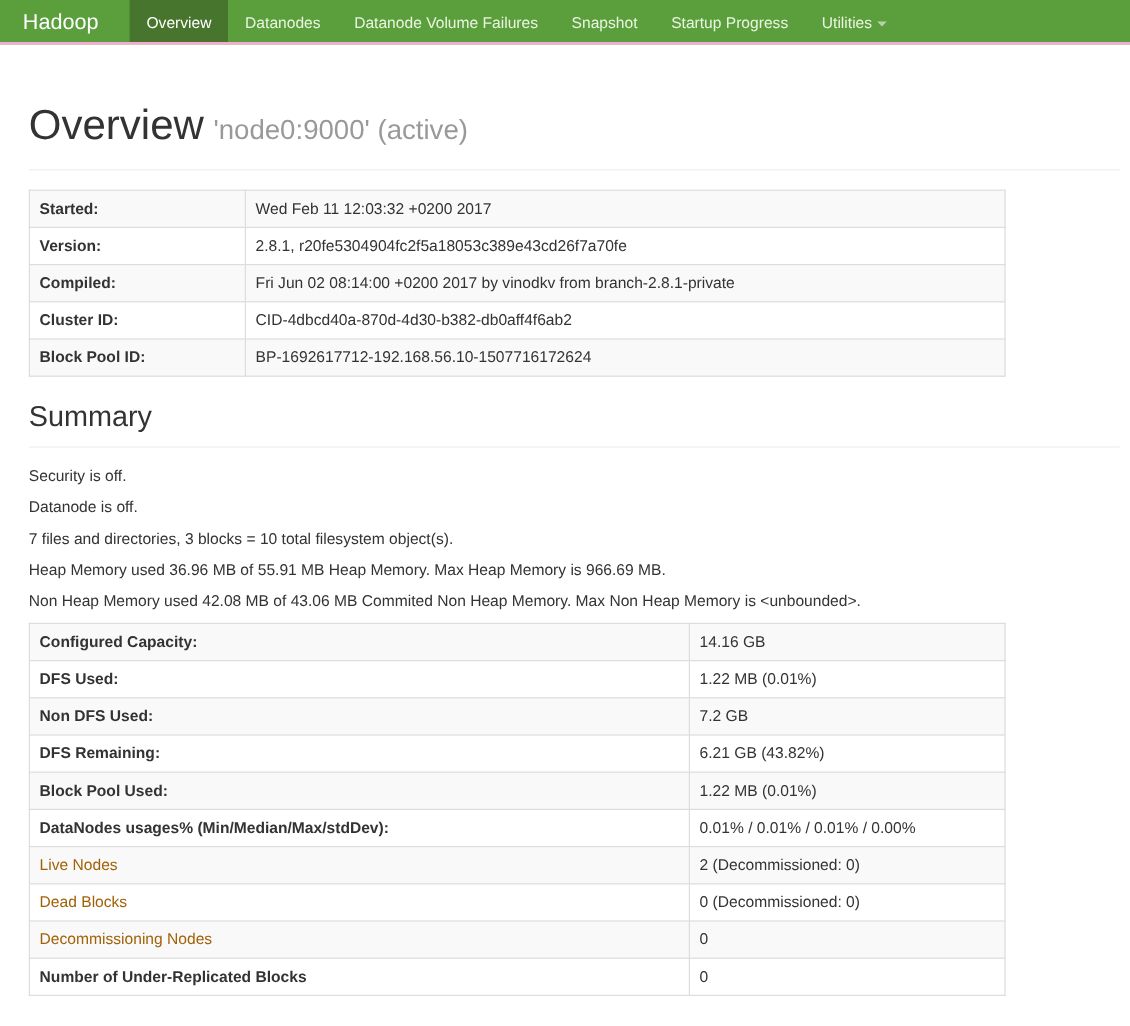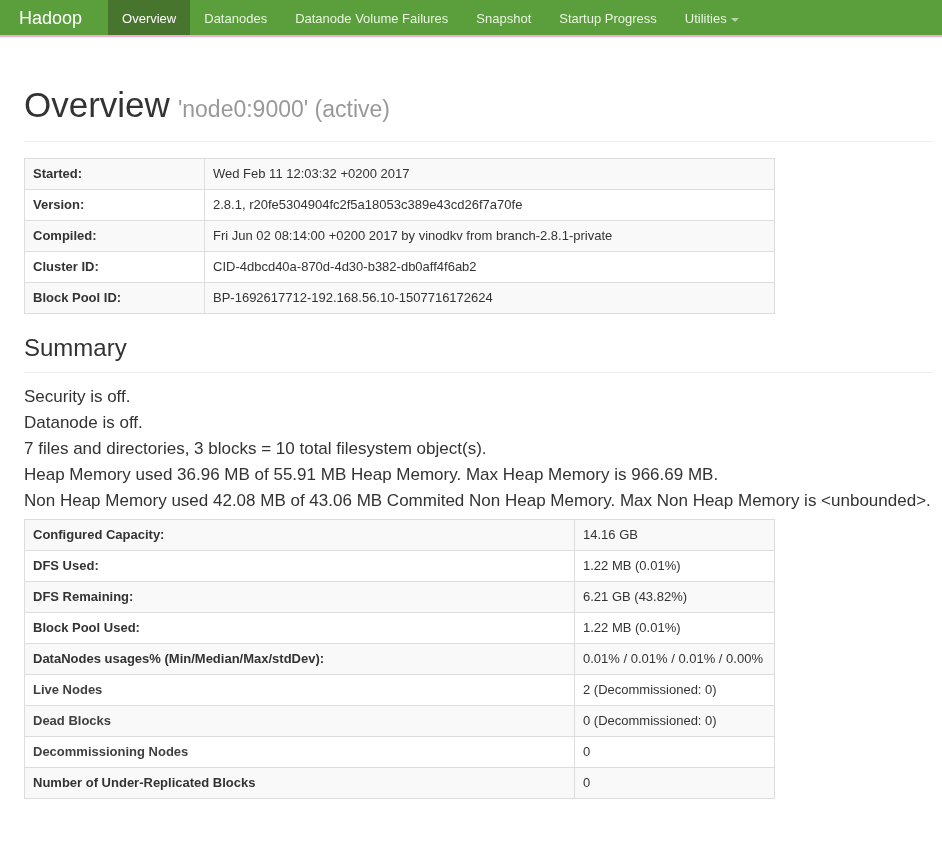--- a/index.html
+++ b/index.html
@@ -28,35 +28,35 @@
     border-right: 4px solid transparent; border-top: 4px solid #b9d2aa;
   }
 
   
   .container { padding: 28px 9px 0 24px; }
   h1.page-title { font-size: 35px; font-weight: 400; color: #333; margin: 20px 0 16px 0; letter-spacing: 0; }
   h1.page-title .sub { font-size: 23px; color: #999; font-weight: 400; margin-left: 8px; }
   hr.divider { border: none; border-top: 1px solid #eee; margin: 9px 0 16px 0; }
 
   
-  table.info { border-collapse: collapse; width: 751px; border: 1px solid #ddd; margin-bottom: 20px; }
+  table.info { border-collapse: collapse; width: 814px; border: 1px solid #ddd; margin-bottom: 20px; }
   table.info th, table.info td {
     border: 1px solid #ddd; padding: 8px; font-size: 13px; line-height: 14px;
     text-align: left; vertical-align: middle;
   }
   table.info th { font-weight: bold; color: #333; }
   table.info tr:nth-child(odd) { background: #f9f9f9; }
   table.info tr:nth-child(even) { background: #fff; }
   table.startup th { width: 180px; }
   table.summary th { width: 550px; }
   table.summary { margin-bottom: 0; }
-  a.table-link { color: #404040; text-decoration: none; font-weight: bold; cursor: pointer; }
+  a.table-link { color: #a16207; text-decoration: none; font-weight: normal; cursor: pointer; }
 
   
-  .summary-text p { font-size: 17px; margin: 0 0 11px 0; color: #333; line-height: 15px; }
+  .summary-text p { font-size: 13px; margin: 0 0 11px 0; color: #333; line-height: 15px; }
   .section { margin-top: 10px; }
   h1.section-title { font-size: 24px; font-weight: 400; color: #333; margin: 14px 0 10px 0; }
 </style>
 </head>
 <body>
 
 <div class="navbar">
   <a class="brand">Hadoop</a>
   <div class="nav">
     <a class="nav-item active">Overview</a>
@@ -114,20 +114,24 @@
       <tbody>
         <tr>
           <th>Configured Capacity:</th>
           <td>14.16 GB</td>
         </tr>
         <tr>
           <th>DFS Used:</th>
           <td>1.22 MB (0.01%)</td>
         </tr>
         <tr>
+          <th>Non DFS Used:</th>
+          <td>7.2 GB</td>
+        </tr>
+        <tr>
           <th>DFS Remaining:</th>
           <td>6.21 GB (43.82%)</td>
         </tr>
         <tr>
           <th>Block Pool Used:</th>
           <td>1.22 MB (0.01%)</td>
         </tr>
         <tr>
           <th>DataNodes usages% (Min/Median/Max/stdDev):</th>
           <td>0.01% / 0.01% / 0.01% / 0.00%</td>

